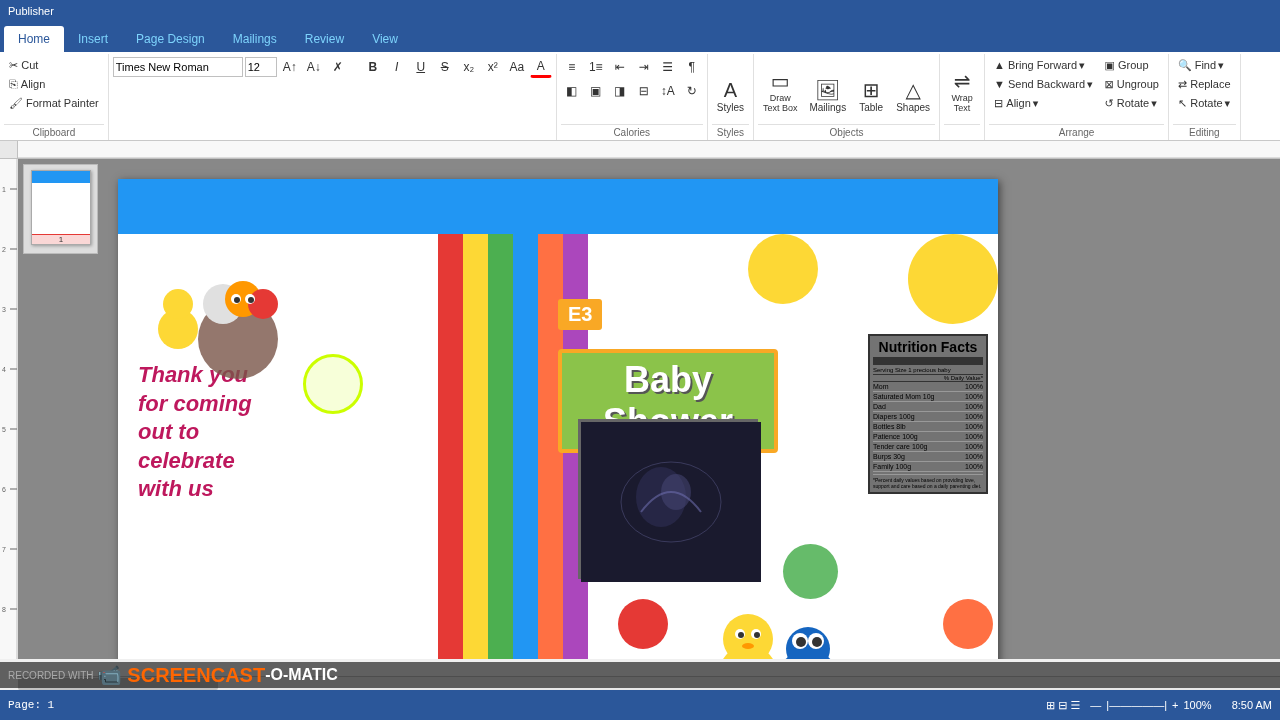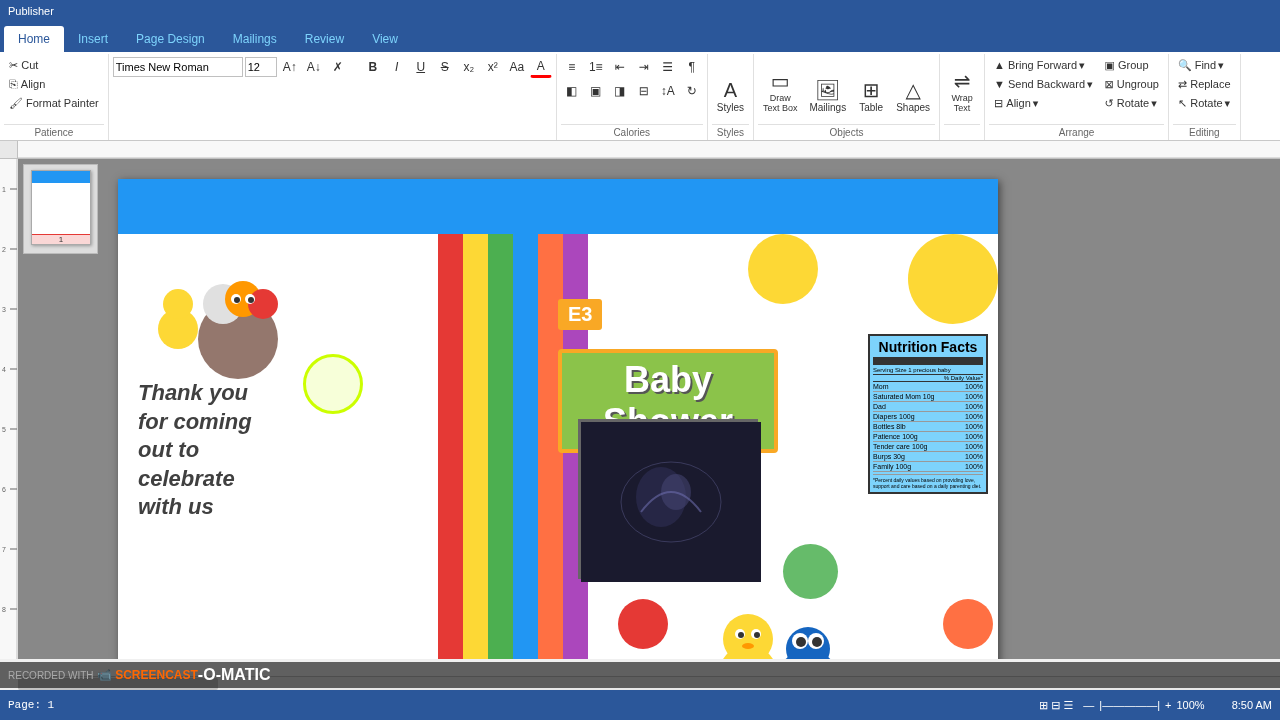--- a/index.html
+++ b/index.html
@@ -237,22 +237,22 @@
     }
     .polka-dot {
       position: absolute;
       border-radius: 50%;
     }
 
     
     .thank-you-text {
       position: absolute;
       left: 20px;
-      top: 200px;
-      color: #404040;
+      top: 182px;
+      color: #be185d;
       font-size: 22px;
       font-weight: bold;
       font-style: italic;
       font-family: Arial, sans-serif;
       line-height: 1.3;
     }
 
     .baby-shower-box {
       position: absolute;
       top: 170px;
@@ -282,21 +282,21 @@
       font-weight: bold;
       padding: 4px 10px;
       border-radius: 3px;
     }
 
     .nutrition-box {
       position: absolute;
       top: 155px;
       right: 10px;
       width: 120px;
-      background: #7dd3fc;
+      background: #737373;
       border: 2px solid #333;
       padding: 3px;
       font-size: 7px;
       font-family: Arial, sans-serif;
     }
     .nutrition-title {
       font-size: 14px;
       font-weight: bold;
       text-align: center;
       border-bottom: 8px solid #333;
@@ -379,21 +379,21 @@
       right: 0;
       height: 26px;
       background: rgba(0,0,0,0.6);
       display: flex;
       align-items: center;
       padding: 0 8px;
       color: white;
       font-size: 12px;
     }
     #watermark .recorded { color: #aaa; font-size: 10px; }
-    #watermark .screencast { color: #ff6600; font-size: 12px; font-weight: bold; }
+    #watermark .screencast { color: #ff6600; font-size: 20px; font-weight: bold; }
     #watermark .matic { color: white; font-size: 16px; font-weight: bold; }
   </style>
 </head>
 <body>
 
 <div id="titlebar">
   <span>Publisher</span>
 </div>
 
 <div id="ribbon">
@@ -419,21 +419,21 @@
           <div class="ribbon-btn-small">
             <span style="margin-right:3px;">⎘</span>
             <span>Align</span>
           </div>
           <div class="ribbon-btn-small">
             <span style="margin-right:3px;">🖌</span>
             <span>Format Painter</span>
           </div>
         </div>
       </div>
-      <div class="ribbon-group-label">Patience</div>
+      <div class="ribbon-group-label">Clipboard</div>
     </div>
 
     <div class="ribbon-group">
       <div class="ribbon-group-content" style="flex-direction:row; gap:13px;">
         <div style="display:flex;gap:2px;align-items:center;">
           <input type="text" class="font-input" value="Times New Roman" style="">
           <input type="text" class="font-size-input" value="12" style="">
           <div class="formatting-btn" title="Grow Font">A↑</div>
           <div class="formatting-btn" title="Shrink Font">A↓</div>
           <div class="formatting-btn">✗</div>
@@ -799,14 +799,14 @@
 </div>
 
 <div id="statusbar">
   <span style="margin-right:20px;font-family:Liberation Mono, monospace;">Page: <span>1</span></span>
   <span style="flex:1;"></span>
   <span style="margin-right:10px;">⊞ ⊟ ☰</span>
   <span style="margin-right:5px;">—</span>
   <span style="margin-right:5px;">|—————|</span>
   <span style="margin-right:5px;">+</span>
   <span>100%</span>
-  <span style="margin-left:27px;">8:50 AM</span>
+  <span style="margin-left:20px;">8:50 AM</span>
 </div>
 
 </body></html>

